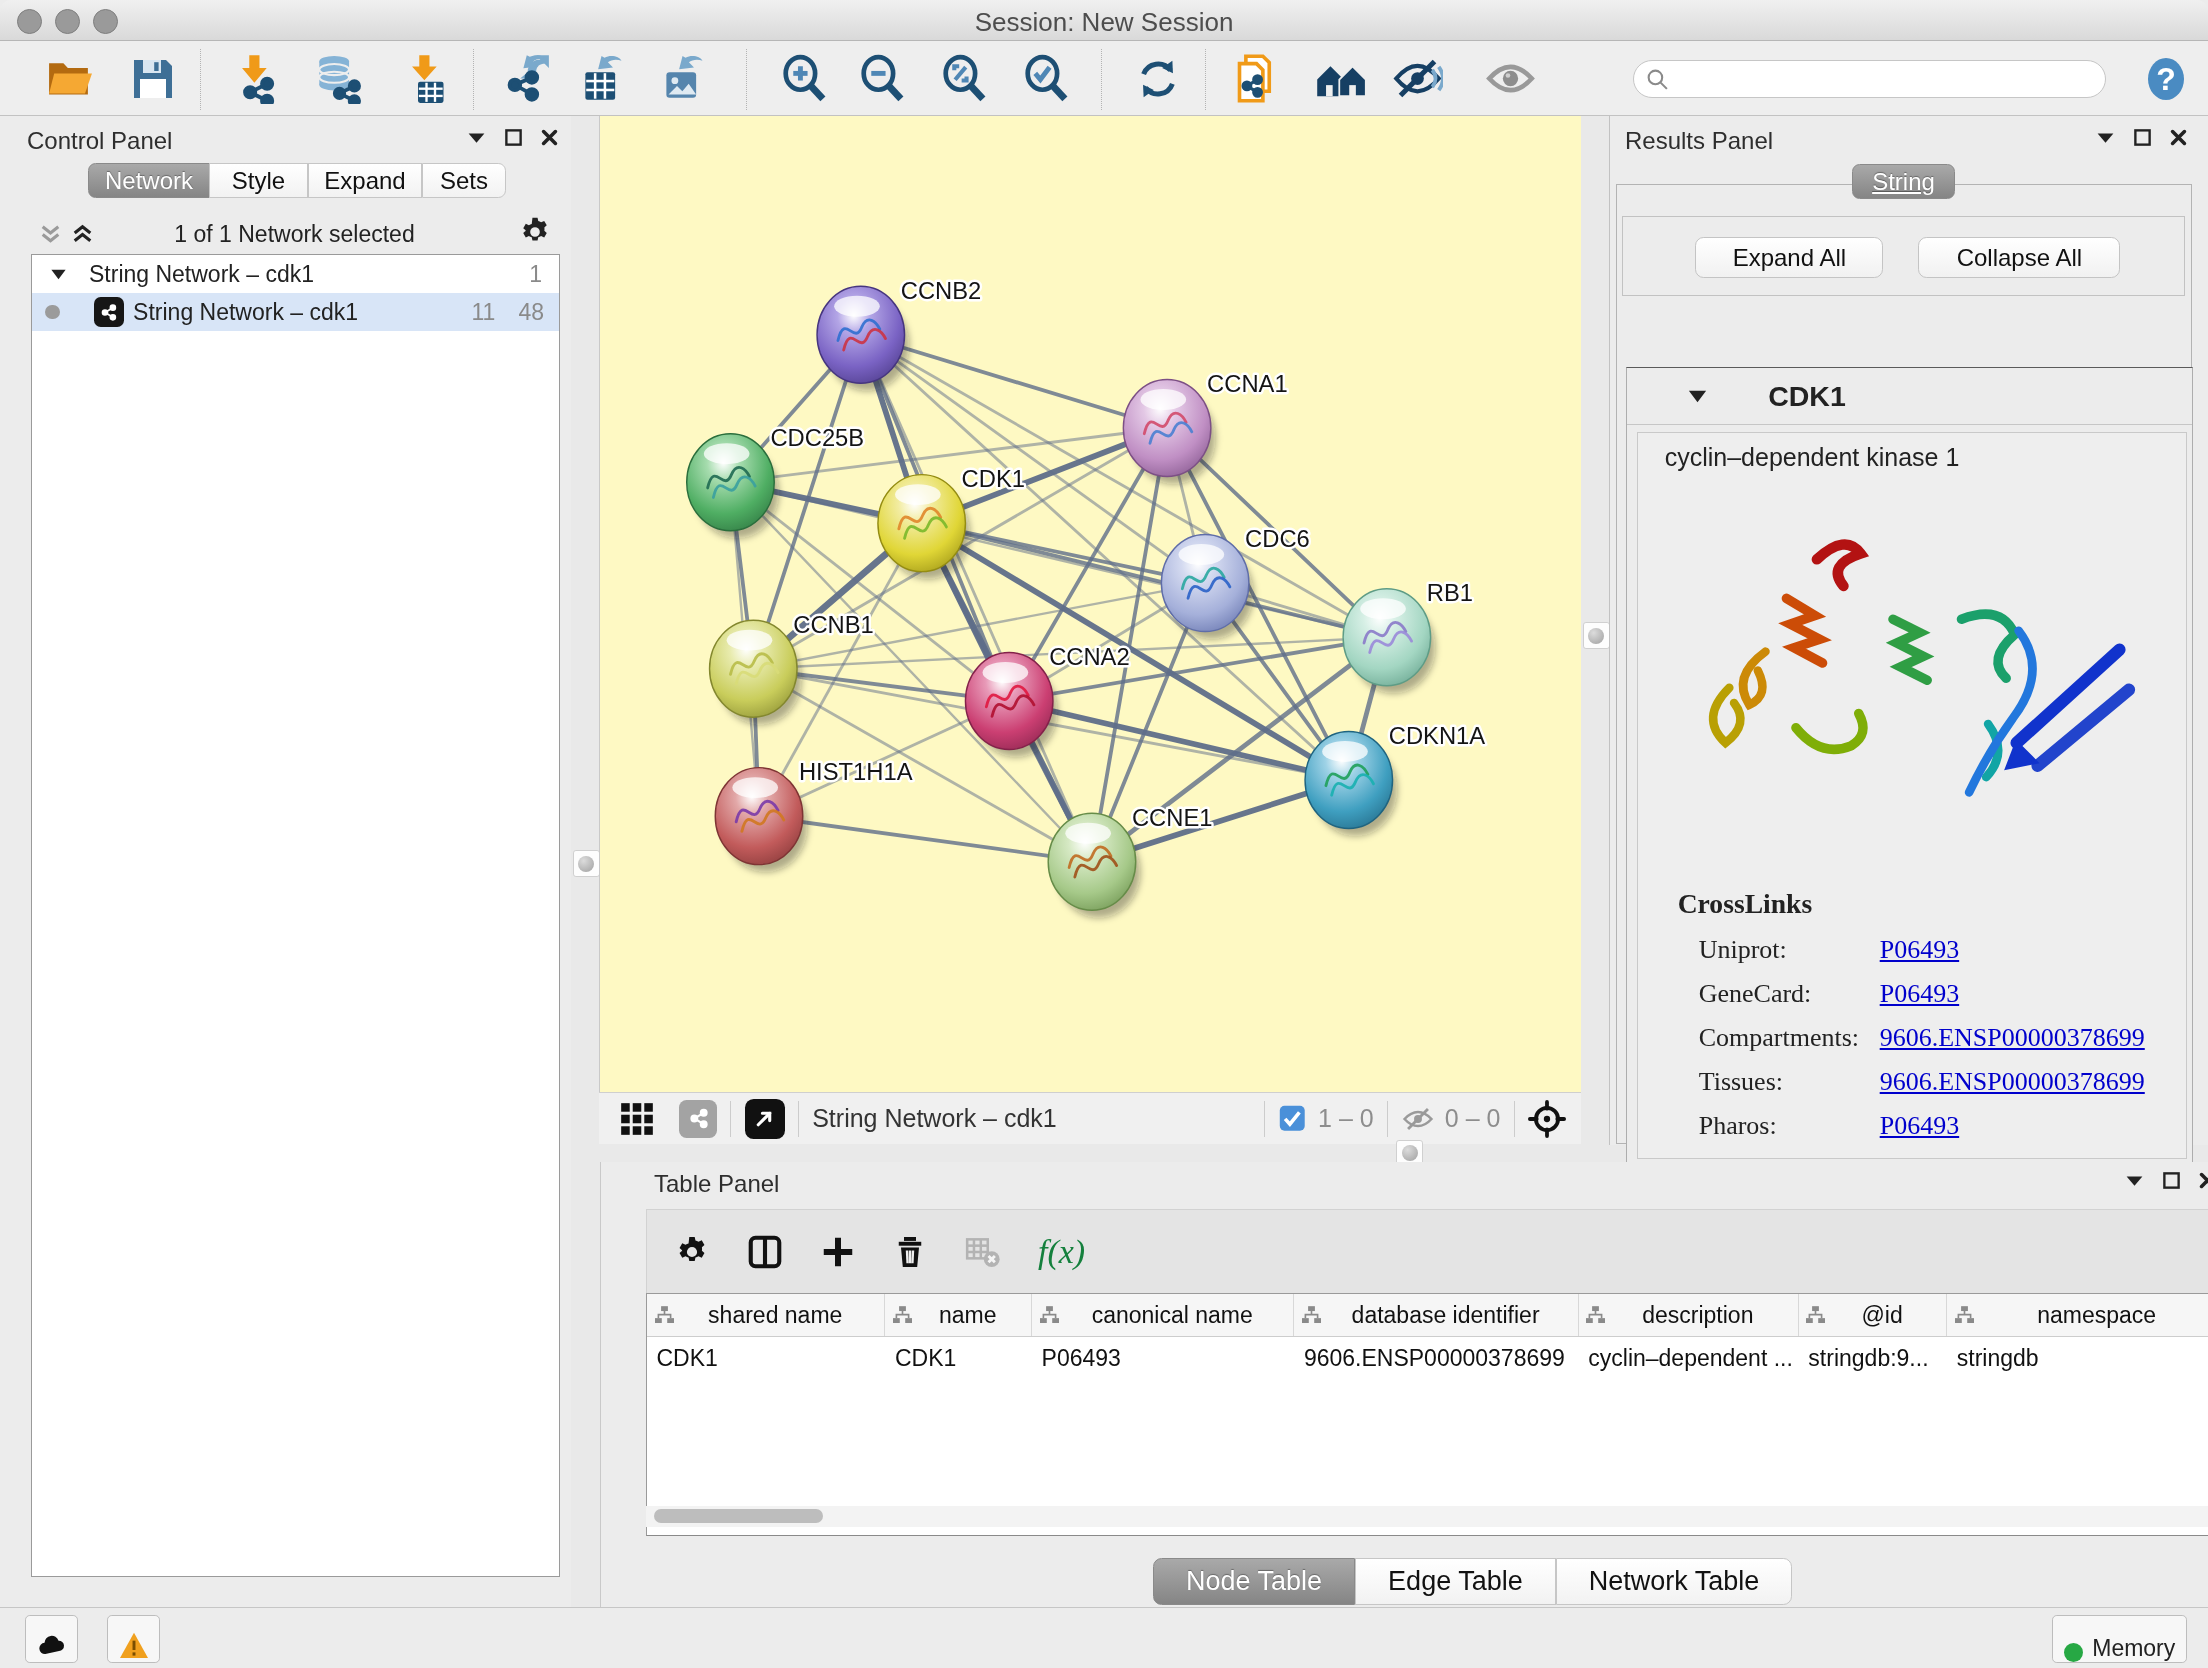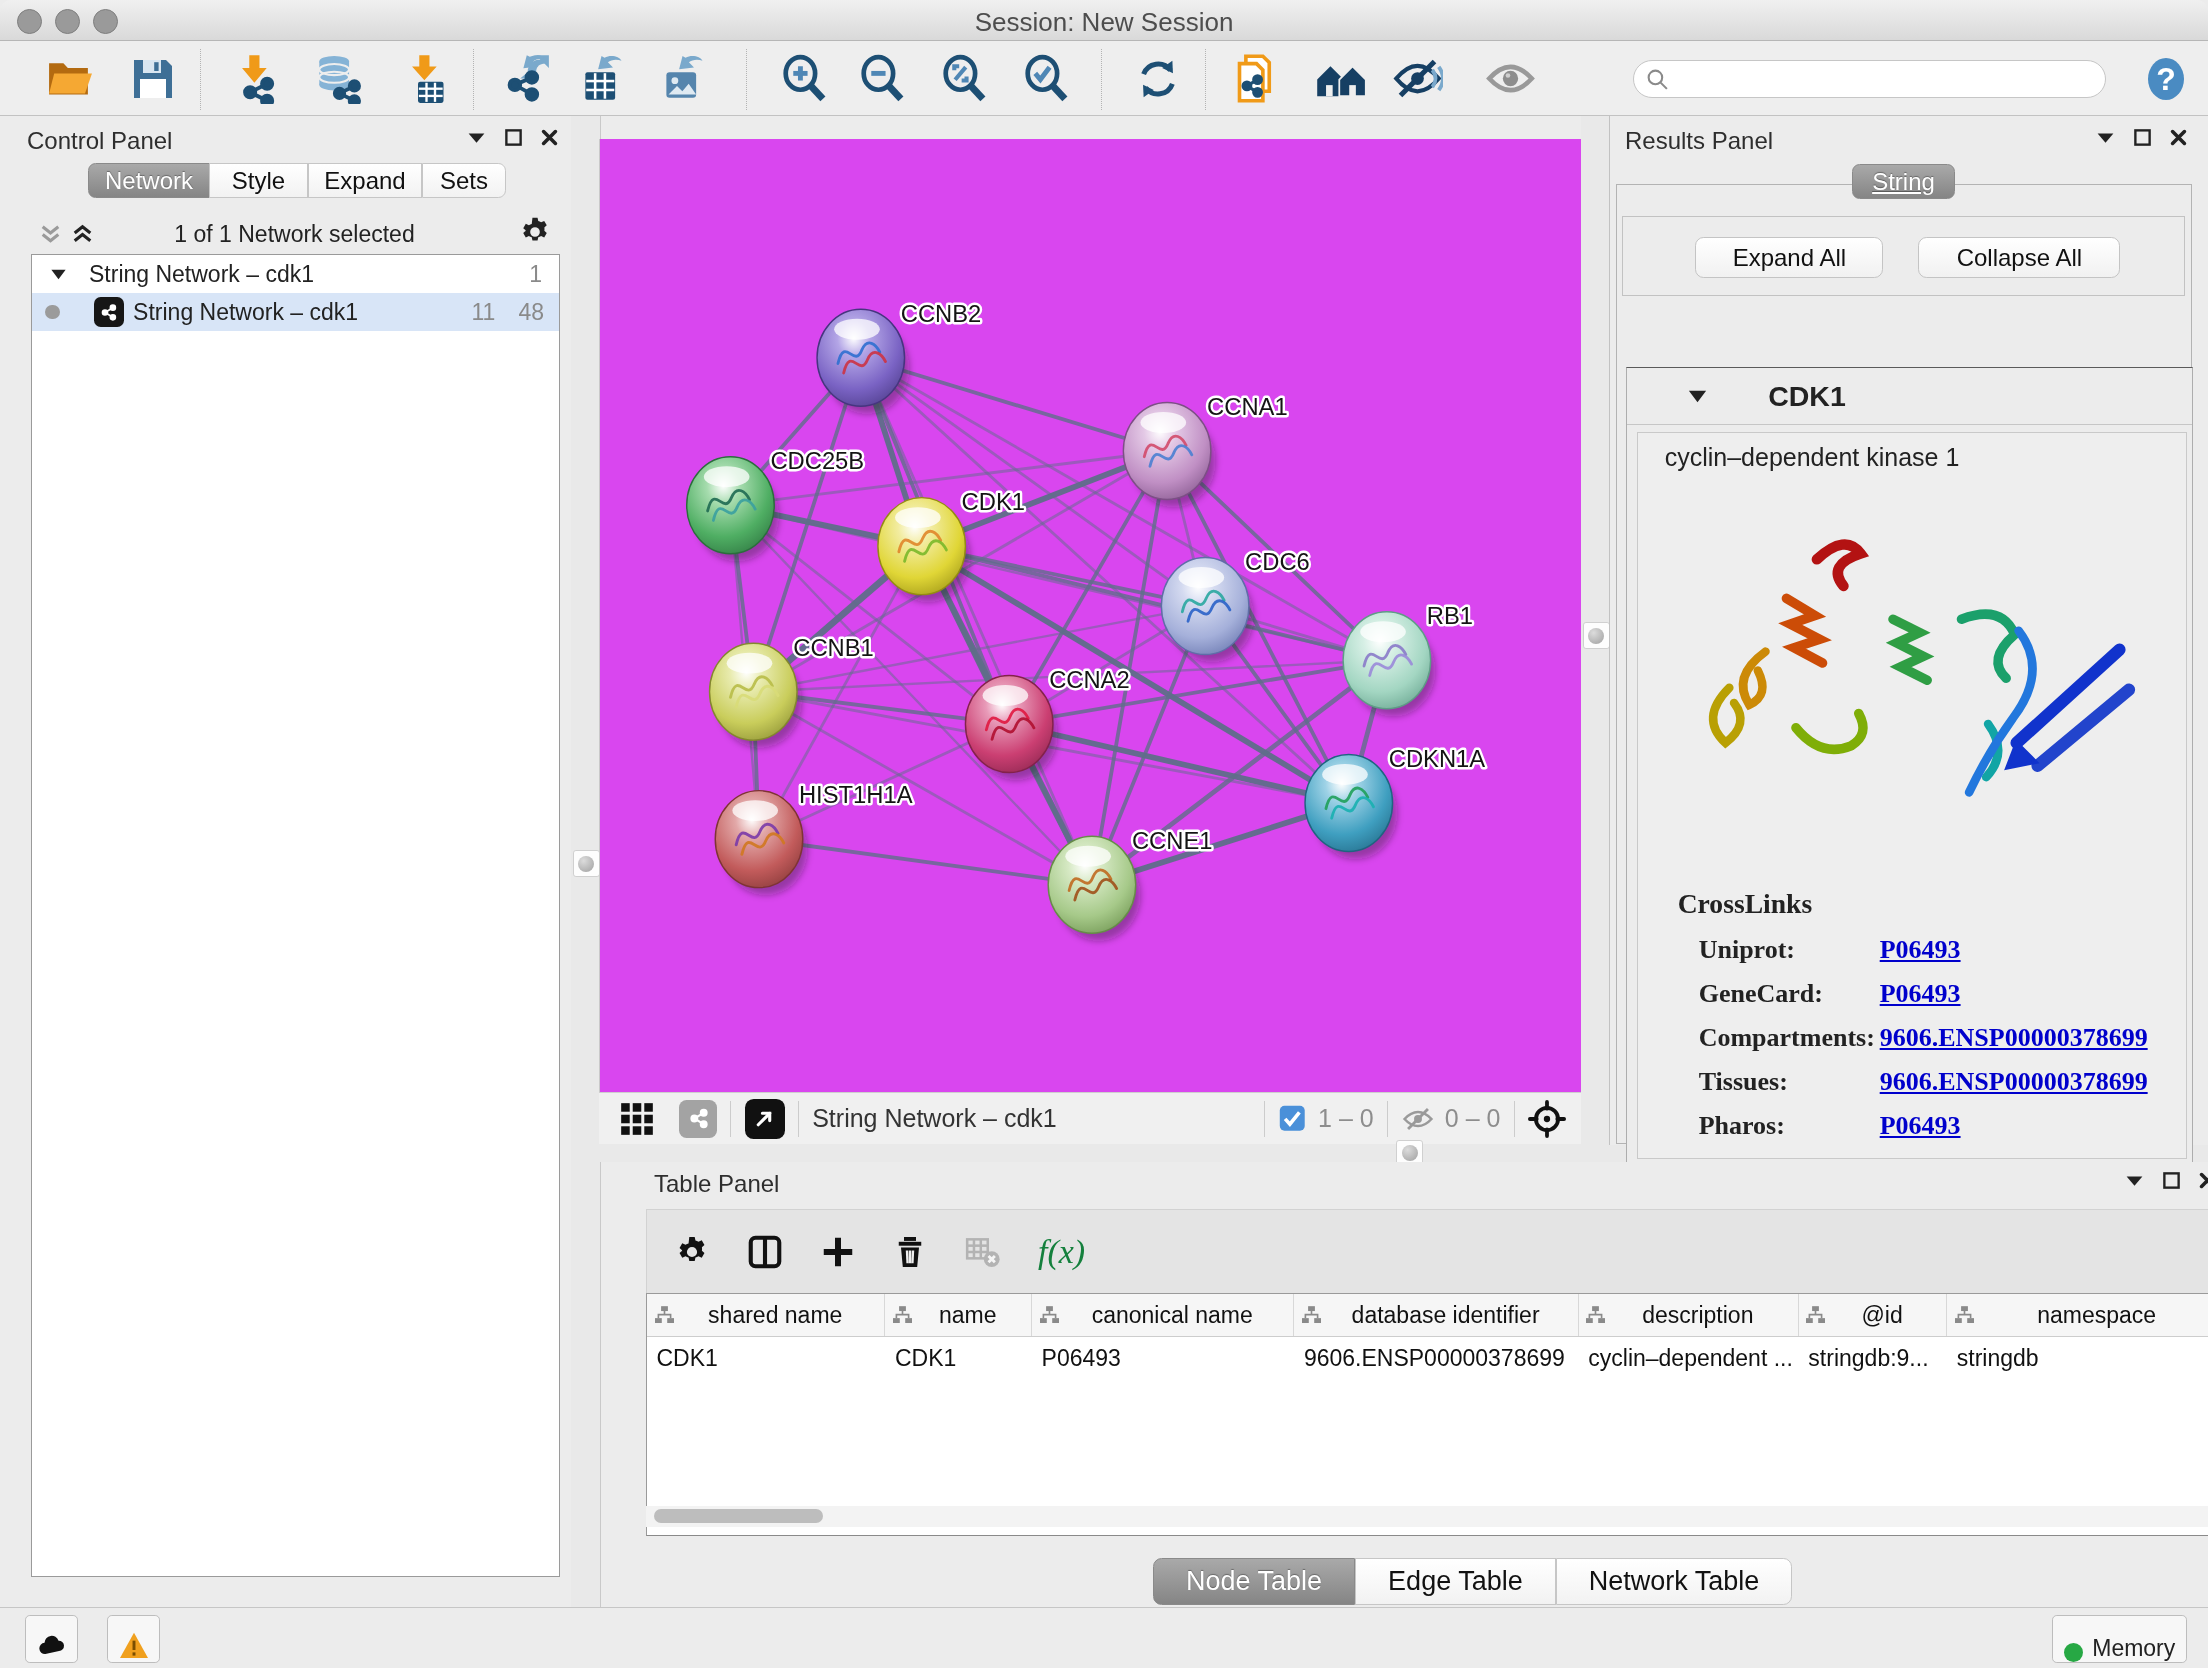--- a/index.html
+++ b/index.html
@@ -33,21 +33,21 @@
   .trow{height:38px;display:flex;align-items:center;font-size:23px;}
   .trow .num{color:#8a8a8a;}
   .sel-row{background:#d8e5f7;}
   .shareblk{width:30px;height:30px;border-radius:6.7px;background:#161616;display:flex;align-items:center;justify-content:center;}
   
   .vsplit{background:#e9e9e9;}
   .handle{width:25px;height:25px;background:#fdfdfd;border:1px solid #d0d0d0;border-radius:2.9px;
           display:flex;align-items:center;justify-content:center;}
   .handle i{width:16px;height:16px;border-radius:50%;background:radial-gradient(circle at 35% 30%,#dcdcdc,#9f9f9f);display:block;}
   
-  .netcanvas{left:599px;top:116px;width:982px;height:976px;background:#d946ef;border-left:1px solid #c9c9c9;margin-top:23px;}
+  .netcanvas{left:599px;top:116px;width:982px;height:976px;background:#fef9c3;border-left:1px solid #c9c9c9;}
   .netbar{left:599px;top:1092px;width:982px;height:51px;background:#f0f0f0;border-top:1px solid #cfcfcf;
           display:flex;align-items:center;font-size:25px;color:#333;}
   .nbsep{width:0;height:36px;border-left:1px solid #cccccc;margin:0 13.3px;}
   .graytext{color:#8d8d8d;}
   
   .rpanel{left:1609px;top:116px;width:599px;height:1029px;background:#ececec;border-left:1px solid #c2c2c2;}
   .rbox{left:5.7px;top:68px;width:574px;height:958px;border:1px solid #b3b3b3;background:#ececec;}
   .btn{background:linear-gradient(#ffffff,#f1f1f1);border:1px solid #c4c4c4;border-radius:8.6px;
        font-size:24px;display:flex;align-items:center;justify-content:center;color:#111;}
   .sectionbox{left:9.5px;top:182px;width:567px;height:806px;border:1px solid #adadad;border-top:1.9px solid #5a5a5a;background:#ececec;box-sizing:border-box;}
@@ -692,21 +692,21 @@
             <path d="M230 118 l28 14 l-24 11 l28 14 l-24 11 l28 14" stroke="#2f9e44" stroke-width="10"></path>
             <path d="M302 118 q42 -16 56 16 q-30 26 -9 46" stroke="#1ba06b" stroke-width="10"></path>
             <path d="M330 228 q22 30 -2 56" stroke="#12a5a5" stroke-width="9"></path>
             <path d="M362 130 q32 42 -6 92 q-26 36 -46 78" stroke="#2277dd" stroke-width="9"></path>
             <path d="M468 150 L360 248" stroke="#1133cc" stroke-width="13"></path>
             <path d="M478 192 L382 272" stroke="#2244cc" stroke-width="13"></path>
             <path d="M360 248 l-10 26 l30 -6 z" stroke="#1133cc" stroke-width="4" fill="#1133cc"></path>
           </g>
         </svg>
         <div class="serif" style="position:absolute;left:40px;top:455px;font-size:27.6px;font-weight:bold;">CrossLinks</div>
-        <div id="crosslinks" style="position:absolute;left:61px;top:495px;width:476px;font-weight:bold;">
+        <div id="crosslinks" style="position:absolute;left:61px;top:495px;width:476px;">
             <div class="xlrow serif">
               <span style="width: 181px;">Uniprot:</span>
               <a href="#">P06493</a>
             </div>
             <div class="xlrow serif">
               <span style="width: 181px;">GeneCard:</span>
               <a href="#">P06493</a>
             </div>
             <div class="xlrow serif">
               <span style="width: 181px;">Compartments:</span>

